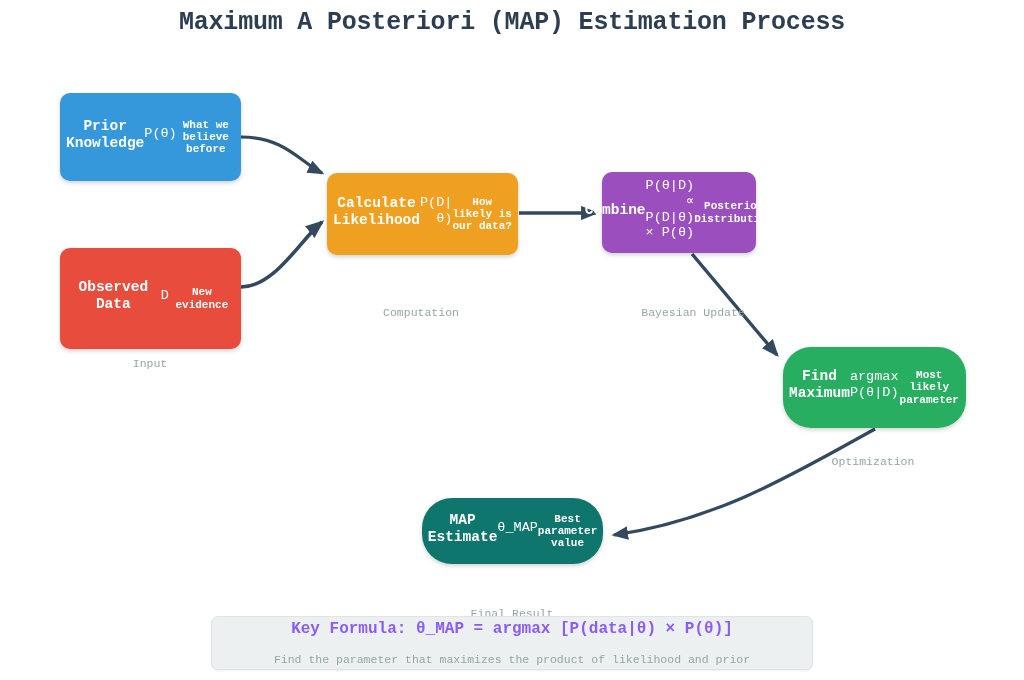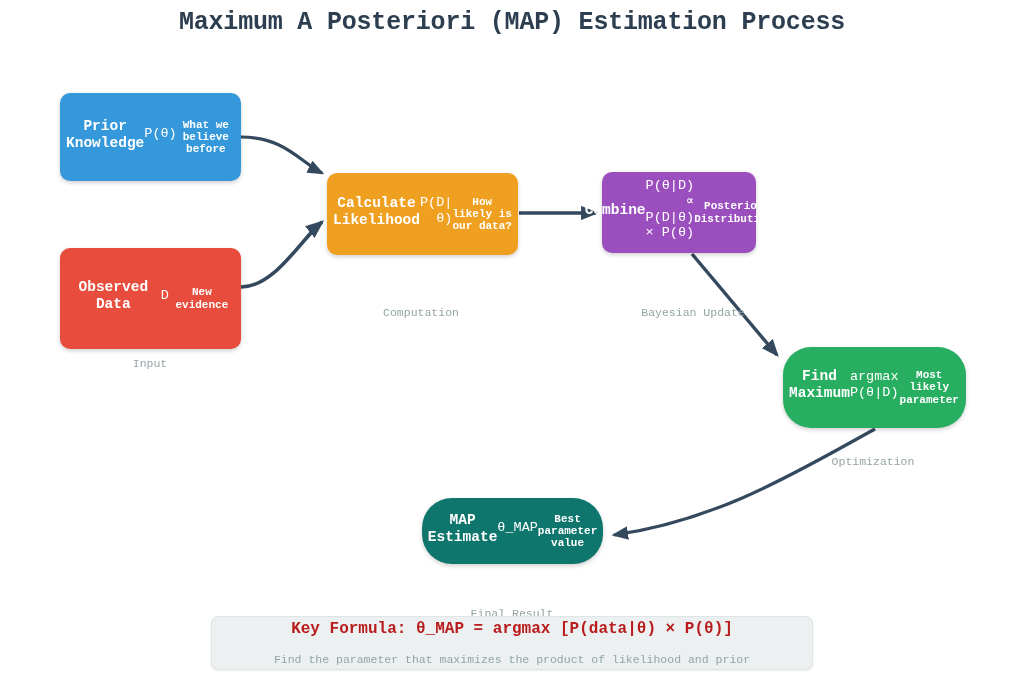--- a/index.html
+++ b/index.html
@@ -87,21 +87,21 @@
     border-radius: 7px;
     display: flex;
     flex-direction: column;
     align-items: center;
     justify-content: center;
     box-shadow: 0 1px 2px rgba(0,0,0,0.07);
   }
   #formula-box .f-main {
     font-size: 16px;
     font-weight: bold;
-    color: #b91c1c;
+    color: #8b5cf6;
     line-height: 1.2;
   }
   #formula-box .f-sub {
     font-size: 11.5px;
     color: #95a5a6;
     margin-top: 15px;
     line-height: 1.1;
   }
 </style>
 </head>

